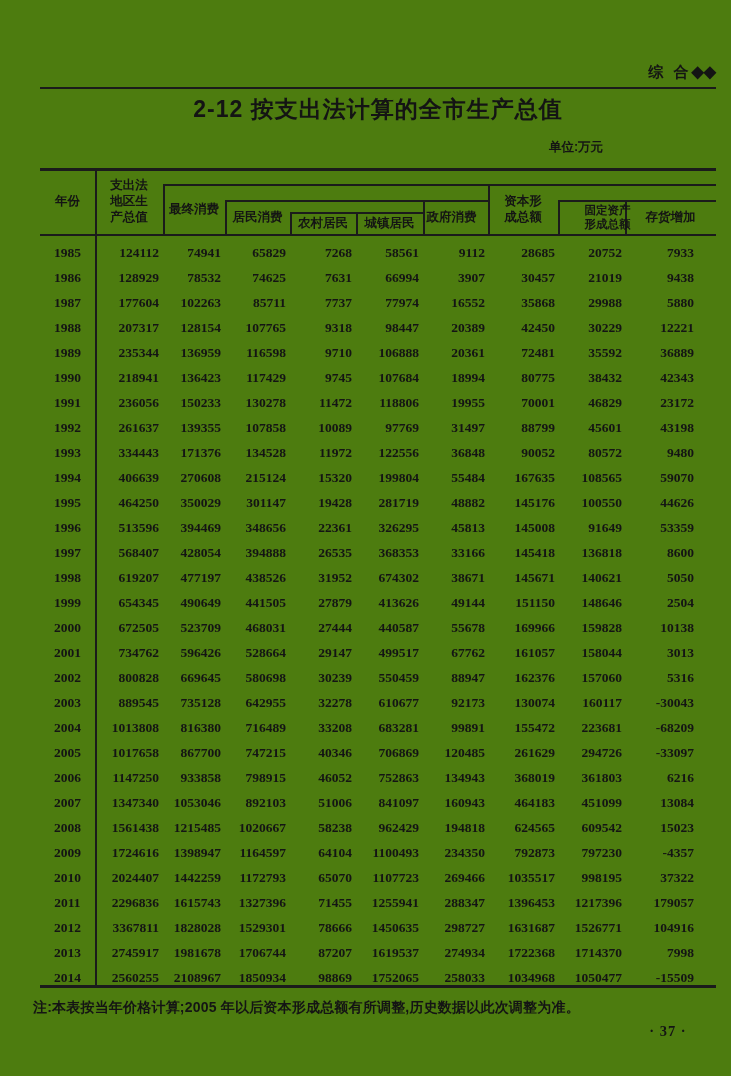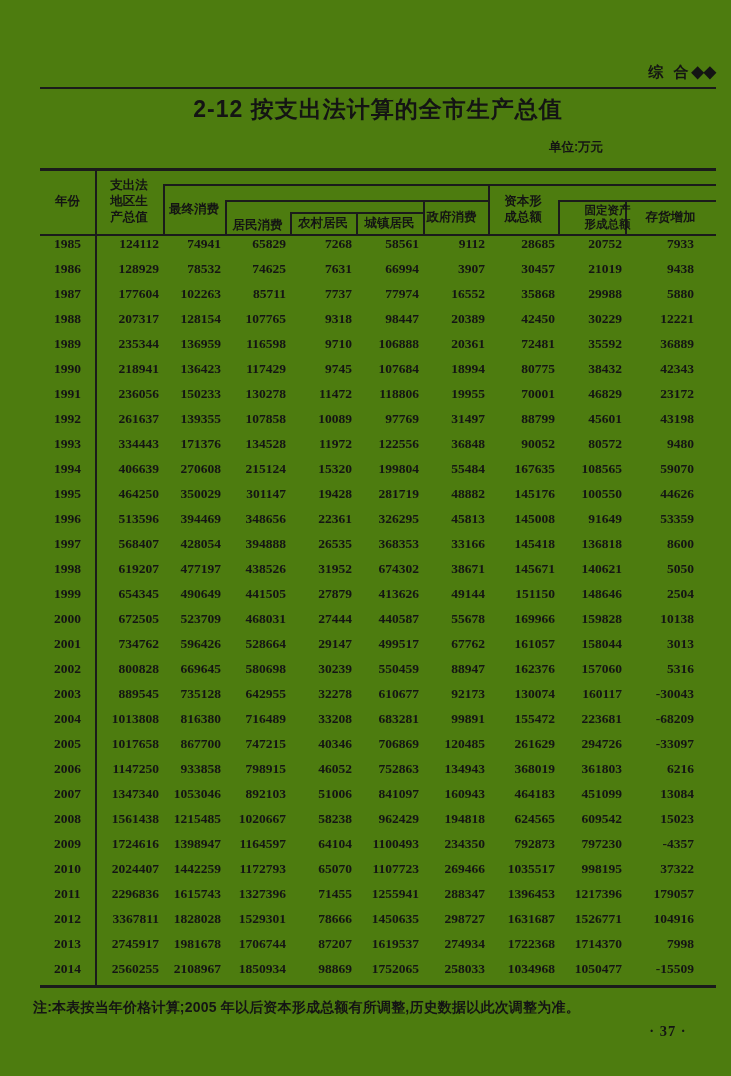--- a/index.html
+++ b/index.html
@@ -22,21 +22,21 @@
   .unit{
     position:absolute;left:436px;top:139px;width:280px;height:18px;
     text-align:center;font-size:12.5px;font-weight:bold;
   }
   .hcell{
     position:absolute;display:flex;align-items:center;justify-content:center;
     text-align:center;font-size:12.5px;font-weight:bold;line-height:16px;
   }
   .hcell.small{font-size:11.5px;line-height:14px;}
   .tbody{position:absolute;left:40px;top:236px;width:676px;}
-  .trow{display:flex;height:25px;align-items:flex-start;}
+  .trow{display:flex;height:25px;align-items:flex-end;}
   .tcell{
     box-sizing:border-box;font-family:"Liberation Serif", serif;
     font-size:13.5px;font-weight:bold;text-align:right;padding-right:4px;
     white-space:nowrap;
   }
   .c0{width:55px;text-align:center;padding-right:0;}
   .c1{width:68px;}
   .c2{width:62px;}
   .c3{width:65px;}
   .c4{width:66px;}
@@ -93,21 +93,21 @@
       <span>支出法</span><br>
       <span>地区生</span><br>
       <span>产总值</span>
     </span>
   </div>
 
   <div class="hcell" style="left:163px;top:184px;width:62px;height:50px;">
       <span>最终消费</span>
     </div>
 
-  <div class="hcell" style="left:225px;top:200px;width:65px;height:50px;align-items:center;">
+  <div class="hcell" style="left:225px;top:192px;width:65px;height:50px;align-items:center;">
       <span>居民消费</span>
     </div>
 
   <div class="hcell" style="left:290px;top:212px;width:66px;height:22px;">
       <span>农村居民</span>
     </div>
 
   <div class="hcell" style="left:356px;top:212px;width:67px;height:22px;">
       <span>城镇居民</span>
     </div>

